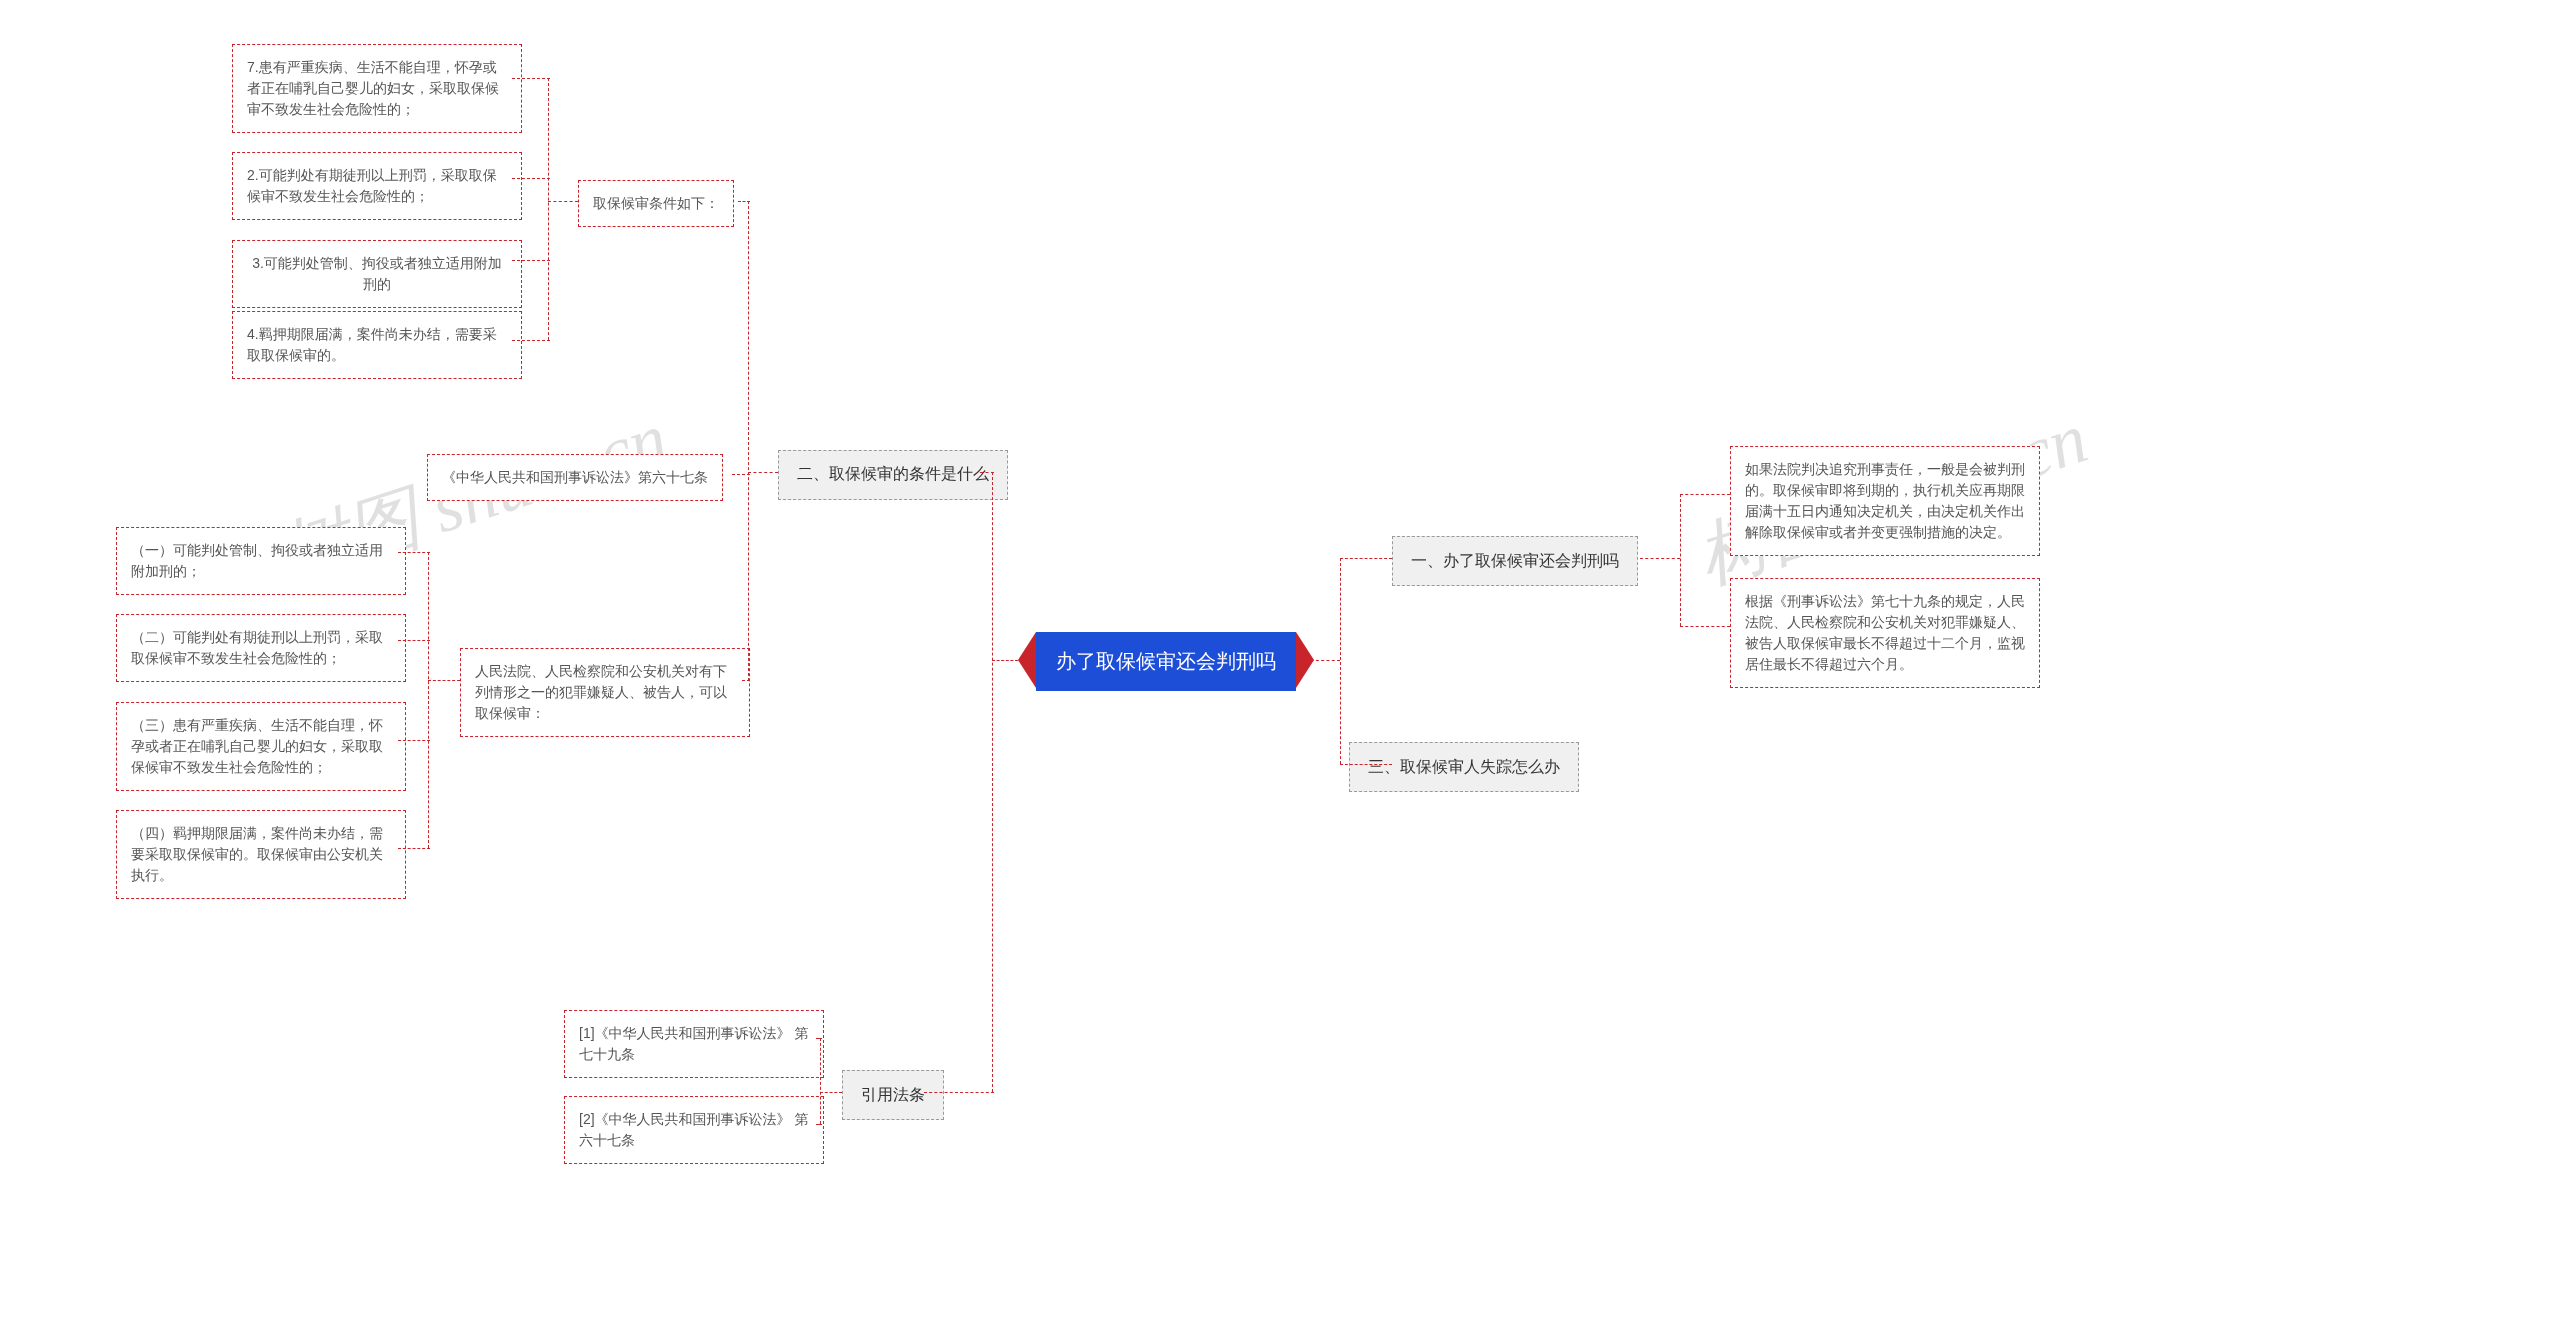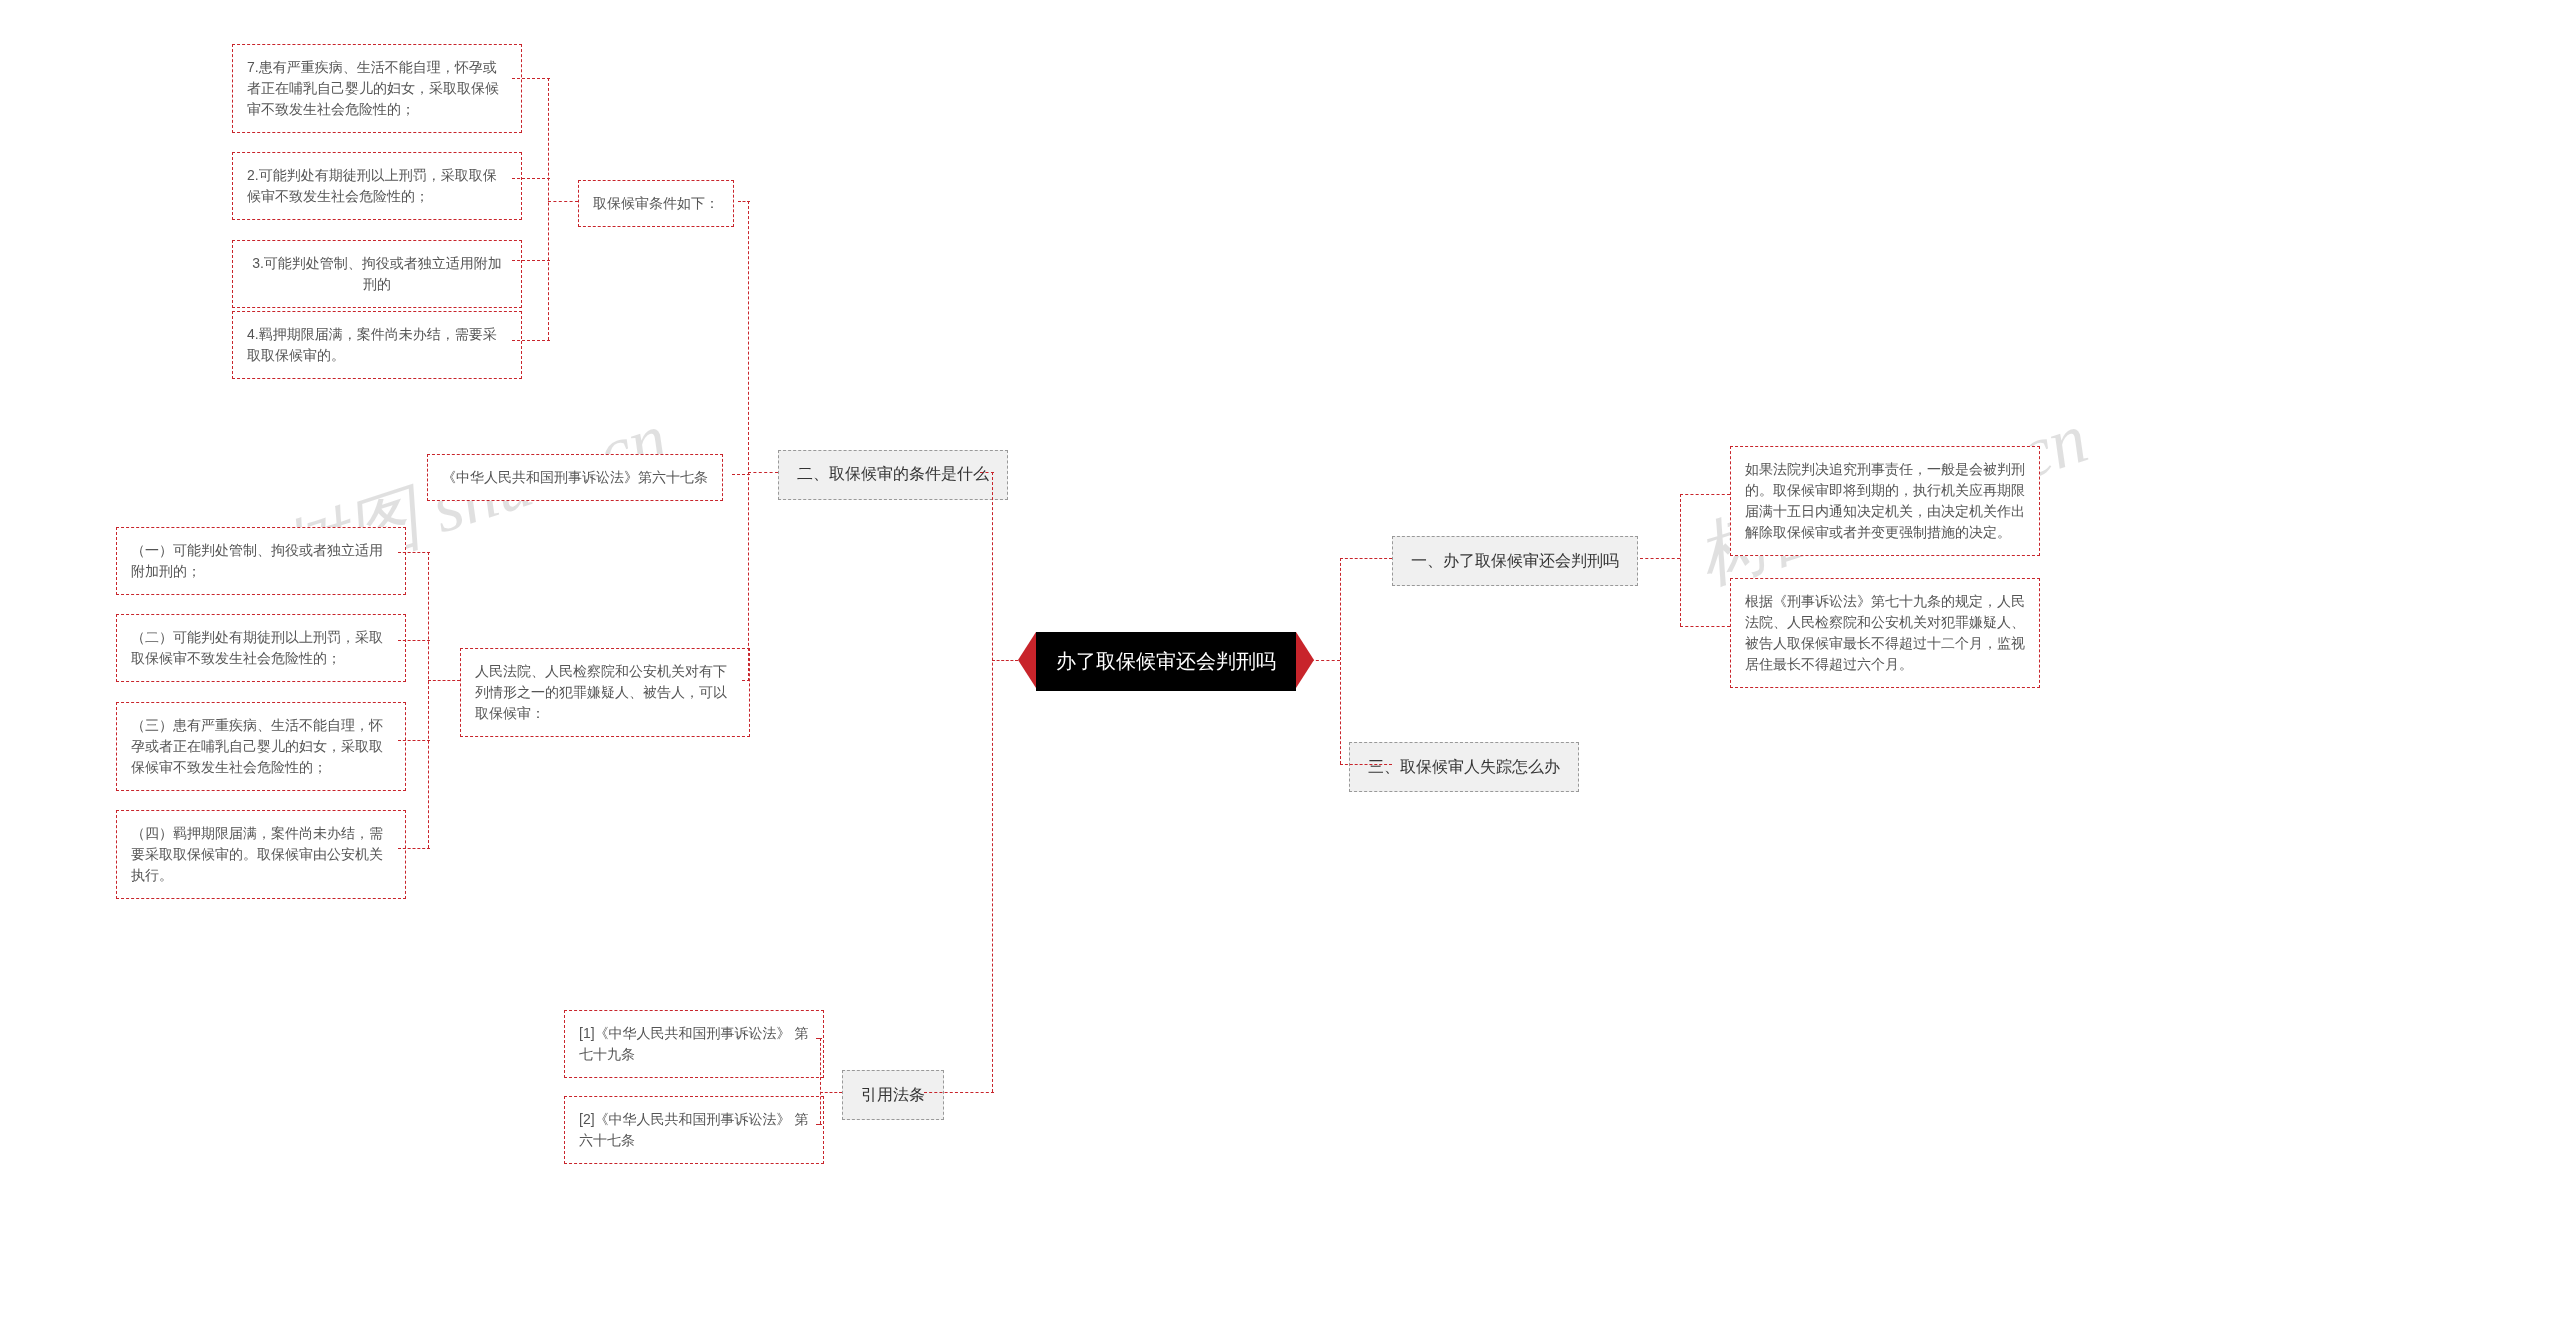--- a/index.html
+++ b/index.html
@@ -21,21 +21,21 @@
     height: 100%;
   }
   .node {
     position: absolute;
     padding: 10px 16px;
     font-size: 15px;
     line-height: 1.5;
     color: #333;
   }
   .root-node {
-    background: #000000;
+    background: #1d4ed8;
     color: #fff;
     font-size: 20px;
     font-weight: 500;
     padding: 16px 20px;
     position: absolute;
   }
   .root-node::before,
   .root-node::after {
     content: "";
     position: absolute;

